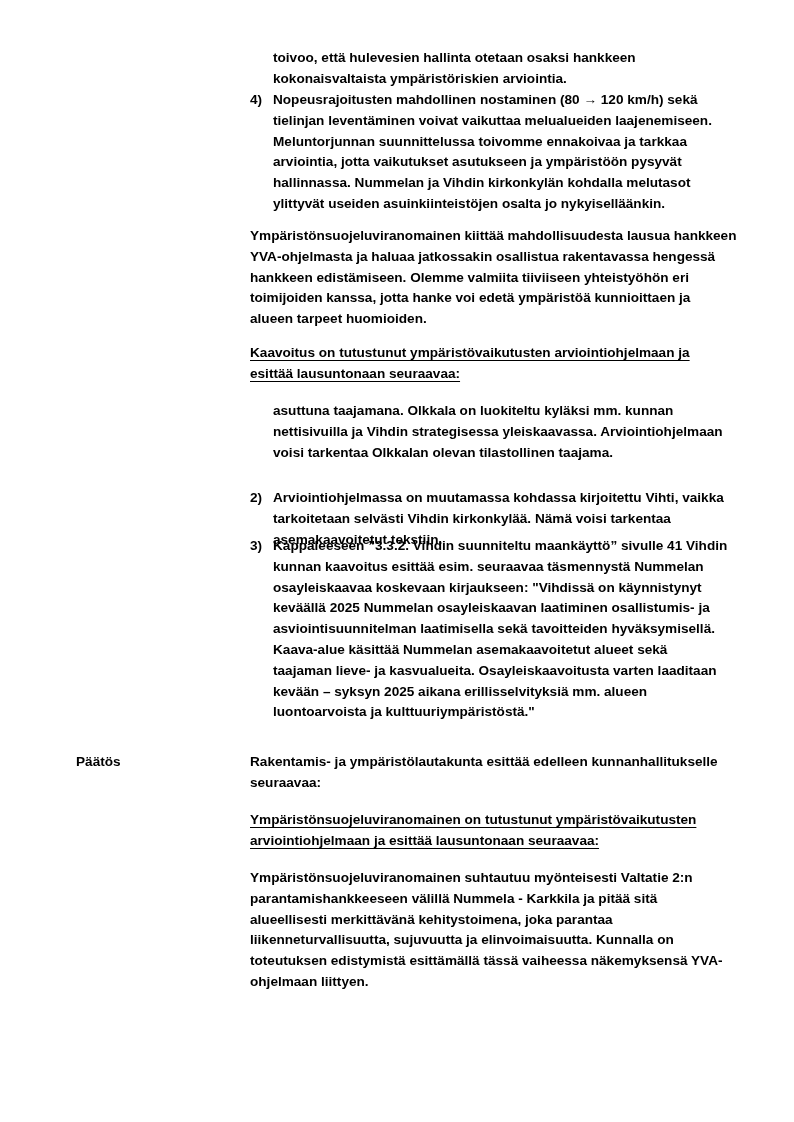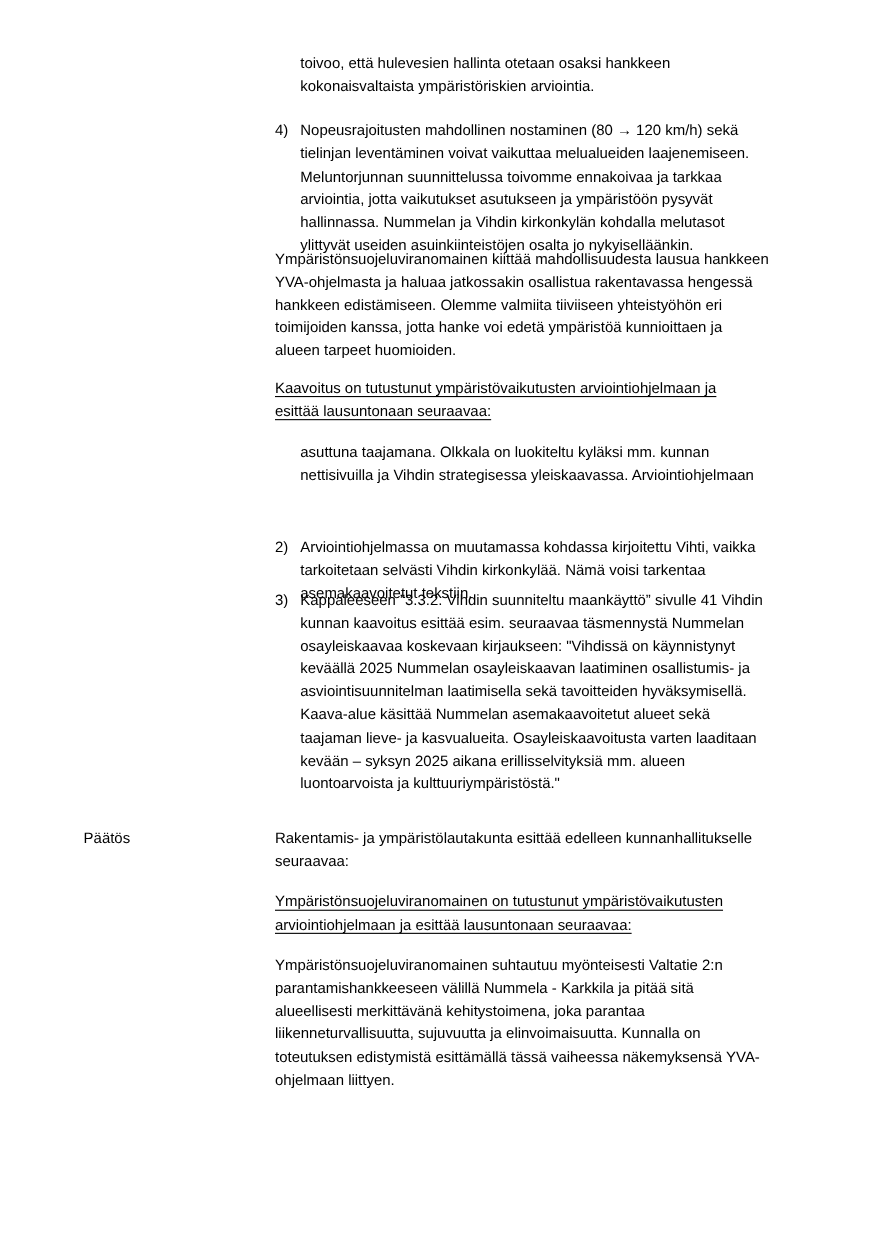--- a/index.html
+++ b/index.html
@@ -1,36 +1,36 @@
 <!DOCTYPE html>
 <html><head>
 <meta charset="utf-8">
 <style>
   html, body { margin: 0; padding: 0; background: #ffffff; }
   body { width: 794px; height: 1122px; position: relative; overflow: hidden;
          font-family: "Liberation Sans", sans-serif; color: #000; }
-  .page { position: absolute; left: 0; top: 0; width: 794px; height: 1122px; }
+  .page { position: absolute; left: 0; top: 0; width: 794px; height: 1122px; font-weight: bold; }
   .col { position: absolute; left: 250px; width: 495px; font-size: 13.6px; line-height: 20.8px; }
   .side-label { position: absolute; left: 76px; font-size: 13.6px; line-height: 20.8px; }
   .line { white-space: nowrap; display: block; }
   .ind { padding-left: 23px; }
   .num { display: inline-block; width: 23px; }
   .ul { text-decoration: underline; text-underline-offset: 3px; }
 </style>
 </head>
 <body>
 
 <div class="page">
 
   <div class="col" style="top:48px;">
     <span class="line ind">toivoo,  että hulevesien hallinta otetaan osaksi hankkeen</span>
     <span class="line ind">kokonaisvaltaista ympäristöriskien arviointia.</span>
   </div>
 
-  <div class="col" style="top:90px;margin-top:19px;">
+  <div class="col" style="top:90px;">
     <span class="line"><span class="num">4)</span><span>Nopeusrajoitusten  mahdollinen nostaminen (80 → 120 km/h) sekä</span></span>
     <span class="line ind">tielinjan leventäminen voivat vaikuttaa melualueiden laajenemiseen.</span>
     <span class="line ind">Meluntorjunnan  suunnittelussa toivomme ennakoivaa ja tarkkaa</span>
     <span class="line ind">arviointia, jotta vaikutukset asutukseen ja ympäristöön pysyvät</span>
     <span class="line ind">hallinnassa. Nummelan ja Vihdin kirkonkylän kohdalla melutasot</span>
     <span class="line ind">ylittyvät useiden asuinkiinteistöjen osalta jo nykyiselläänkin.</span>
   </div>
 
   <div class="col" style="top:226px;">
     <span class="line">Ympäristönsuojeluviranomainen  kiittää mahdollisuudesta lausua hankkeen</span>
@@ -41,20 +41,21 @@
   </div>
 
   <div class="col" style="top:343px;">
     <span class="line"><span class="ul">Kaavoitus on tutustunut ympäristövaikutusten arviointiohjelmaan ja</span></span>
     <span class="line"><span class="ul">esittää lausuntonaan seuraavaa:</span></span>
   </div>
 
   <div class="col" style="top:401px;">
     <span class="line ind">asuttuna taajamana. Olkkala on luokiteltu kyläksi mm.  kunnan</span>
     <span class="line ind">nettisivuilla ja Vihdin strategisessa yleiskaavassa. Arviointiohjelmaan</span>
+    <span class="line ind">voisi tarkentaa Olkkalan olevan tilastollinen taajama.</span>
   </div>
 
   <div class="col" style="top:488px;">
     <span class="line"><span class="num">2)</span><span>Arviointiohjelmassa on muutamassa kohdassa kirjoitettu Vihti, vaikka</span></span>
     <span class="line ind">tarkoitetaan selvästi Vihdin kirkonkylää.  Nämä voisi tarkentaa</span>
     <span class="line ind">asemakaavoitetut tekstiin.</span>
   </div>
 
   <div class="col" style="top:536px;">
     <span class="line"><span class="num">3)</span><span>Kappaleeseen ”3.3.2. Vihdin suunniteltu maankäyttö”  sivulle 41 Vihdin</span></span>

